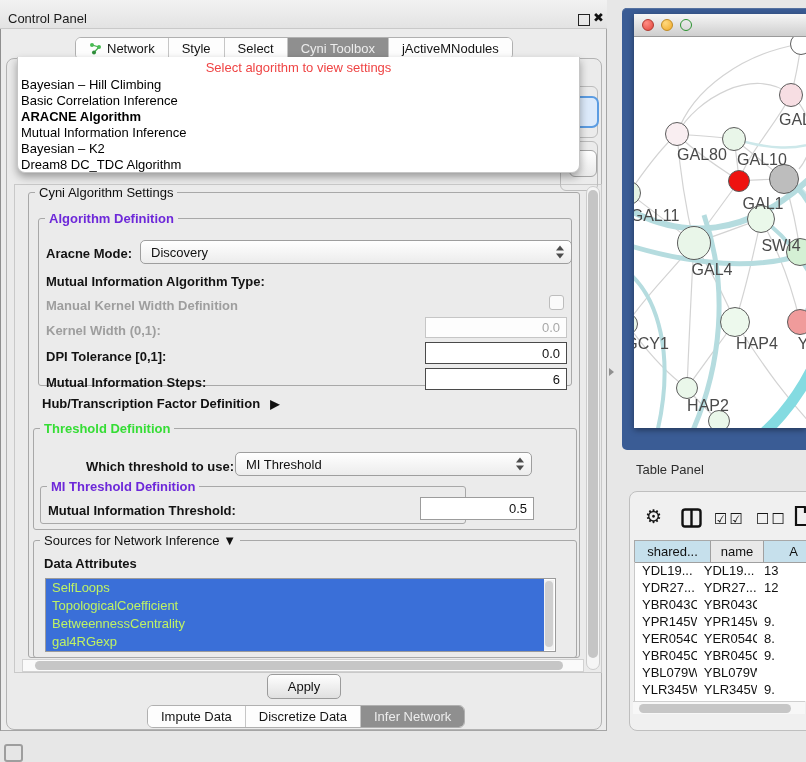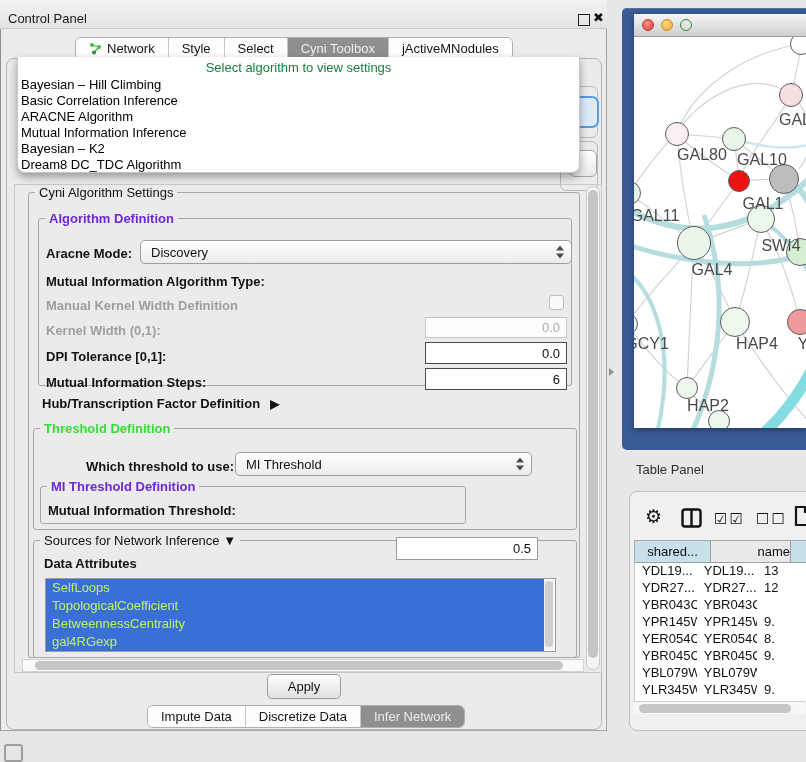--- a/index.html
+++ b/index.html
@@ -27,23 +27,23 @@
   #main-panel{left:6px;top:58px;width:596px;height:672px;border:1px solid #b3b3b3;border-radius:8px;background:#ebebeb;box-sizing:border-box;z-index:1;}
   #settings-border{left:14px;top:184px;width:588px;height:489px;border:1px solid #c9c9c9;box-sizing:border-box;z-index:1;}
 
   
   .frag-group{border:1px solid #bcbcbc;border-radius:6px;z-index:2;}
   #frag-blue{left:571px;top:96px;width:24px;height:28px;border:2px solid #5b9ce2;border-radius:7px;background:#dceafb;z-index:3;}
   #frag-combo{left:569px;top:150px;width:26px;height:25px;border:1px solid #a5a5a5;border-radius:6px;background:linear-gradient(#fff,#e9e9e9);z-index:3;}
 
   
   #algo-popup{left:17px;top:57px;width:563px;height:116px;background:#fff;border:1px solid #c6c6c6;border-top:none;border-radius:0 0 8px 8px;box-shadow:0 4px 9px rgba(0,0,0,.35);z-index:50;box-sizing:border-box;}
-  #algo-placeholder{text-align:center;color:#15803d;font-size:13px;padding-top:3px;height:17px;}
+  #algo-placeholder{text-align:center;color:#ef4444;font-size:13px;padding-top:3px;height:17px;}
   .dd-item{font-size:13px;line-height:16px;padding-left:3px;color:#000;white-space:nowrap;}
-  .dd-item.bold{font-weight:normal;}
+  .dd-item.bold{font-weight:bold;}
 
   
   .group{position:absolute;border:1px solid #a8a8a8;border-radius:3px;box-sizing:border-box;z-index:2;}
   .gtitle{position:absolute;top:-8px;left:6px;background:#ebebeb;padding:0 4px;font-size:13px;white-space:nowrap;z-index:3;}
   .t-blue{color:#6d28d9;font-weight:bold;}
   .t-green{color:#35dd35;font-weight:bold;}
   .lbl{position:absolute;font-size:13px;font-weight:bold;color:#131313;white-space:nowrap;z-index:3;}
   .lbl.gray{color:#9e9e9e;}
   .plain{font-weight:normal;}
 
@@ -197,21 +197,21 @@
   </div>
   <span class="lbl" style="left:86px;top:459px;">Which threshold to use:</span>
   <div class="combo" style="left:235px;top:452px;width:297px;height:24px;">
     <span>MI Threshold</span>
     <span class="spin"></span>
   </div>
   <div class="group" style="left:40px;top:486px;width:426px;height:38px;">
     <span class="gtitle t-blue">MI Threshold Definition</span>
   </div>
   <span class="lbl" style="left:48px;top:503px;">Mutual Information Threshold:</span>
-  <div class="field" style="left:396px;top:497px;width:142px;height:23px;margin-top:40px;">0.5</div>
+  <div class="field" style="left:420px;top:497px;width:114px;height:23px;">0.5</div>
 
   <div class="group" style="left:33px;top:540px;width:544px;height:118px;">
     <span class="gtitle plain"><span>Sources for Network Inference</span> <span>▼</span></span>
   </div>
   <span class="lbl" style="left:44px;top:556px;">Data Attributes</span>
   <div class="abs" id="attr-list">
     <div class="attr-item">SelfLoops</div>
       <div class="attr-item">TopologicalCoefficient</div>
       <div class="attr-item">BetweennessCentrality</div>
       <div class="attr-item">gal4RGexp</div>
@@ -337,21 +337,21 @@
   <span class="abs tool" style="left:714px;top:510px;font-size:15px;letter-spacing:2px;">☑☑</span>
   <span class="abs tool" style="left:756px;top:510px;font-size:15px;letter-spacing:2px;">☐☐</span>
   <span class="abs tool" style="left:794px;top:505px;">
     <svg width="18" height="22">
         <path d="M2 2 L11 2 L16 7 L16 20 L2 20 Z" fill="none" stroke="#111" stroke-width="2.2"></path>
         <path d="M11 2 L11 7 L16 7" fill="none" stroke="#111" stroke-width="2.2"></path>
       </svg>
   </span>
   <div class="abs" id="tp-header">
       <div class="th hl" style="width: 76px;">shared...</div>
-      <div class="th" style="width: 80px; text-align: right;">name</div>
+      <div class="th" style="width: 53px;">name</div>
       <div class="th hl" style="width: 60px;">A</div>
     </div>
   <div class="abs" id="tp-rows">
       <div class="tr">
         <div class="td" style="width: 76px;">YDL19...</div>
         <div class="td" style="width: 74px;">YDL19...</div>
         <div class="td" style="width: 60px;">13</div>
       </div>
       <div class="tr">
         <div class="td" style="width: 76px;">YDR27...</div>

